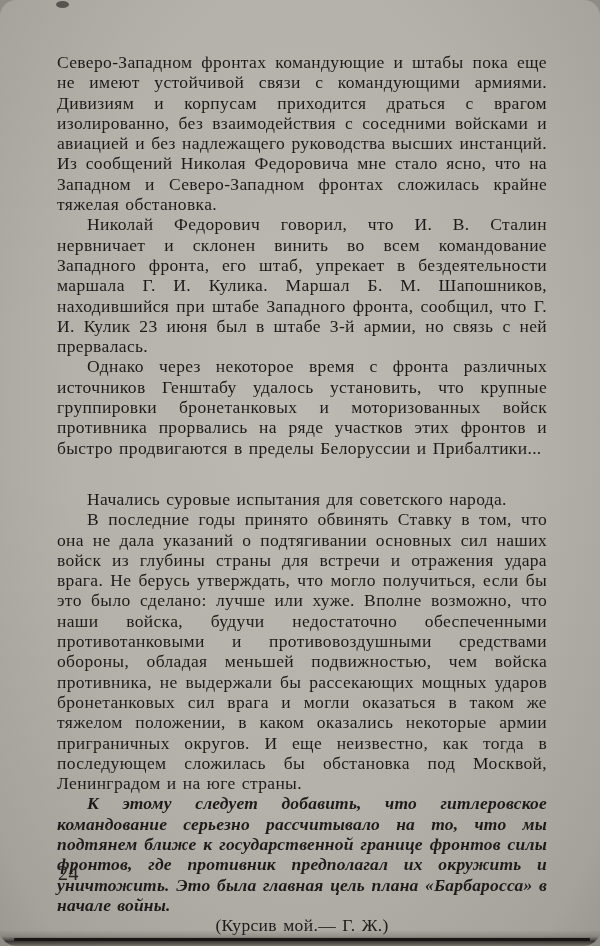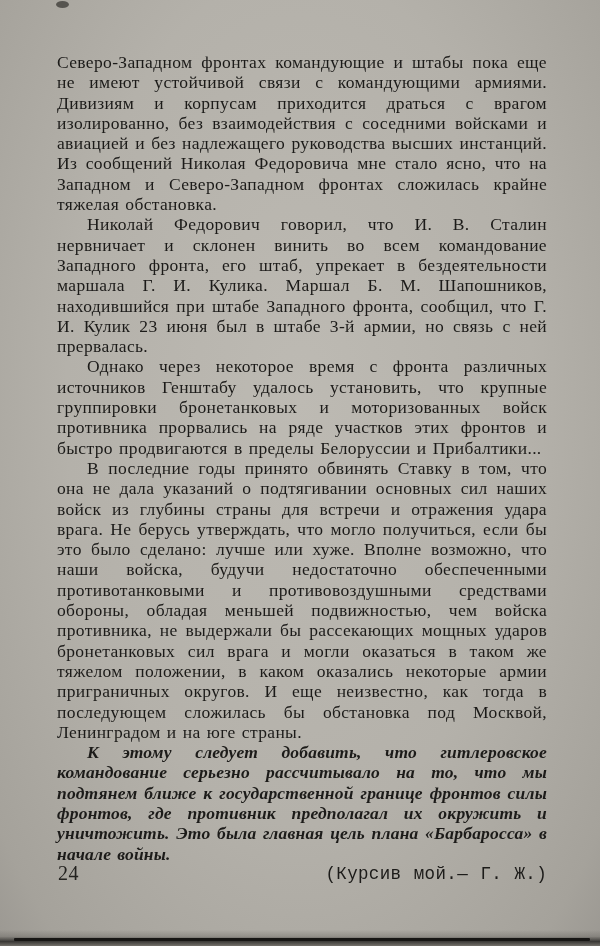--- a/index.html
+++ b/index.html
@@ -7,20 +7,21 @@
     padding: 0;
     background: #8f8c86;
   }
   .scan {
     position: relative;
     width: 600px;
     height: 946px;
     overflow: hidden;
     background: radial-gradient(ellipse at 50% 42%, #bdbab3 0%, #b4b1aa 55%, #a5a29b 90%, #9b9892 100%);
     font-family: "Liberation Serif", "DejaVu Serif", serif;
+    border-radius: 16px;
   }
   .speck {
     position: absolute;
     left: 56px;
     top: 1px;
     width: 13px;
     height: 7px;
     background: #3a3834;
     border-radius: 50%;
     opacity: 0.75;
@@ -47,24 +48,23 @@
   .text-block p.section-gap {
     margin-top: 31px;
   }
   .text-block p.emphasis {
     font-style: italic;
     font-weight: bold;
     letter-spacing: 0.2px;
   }
   .text-block p.attribution {
     text-indent: 0;
-    text-align: right;
+    text-align: center;
     font-style: normal;
     font-weight: normal;
-    font-family: Liberation Mono, monospace;
   }
   .page-number {
     position: absolute;
     left: 58px;
     top: 862px;
     font-size: 20px;
     color: #23221f;
     letter-spacing: 0.5px;
   }
   .bottom-shade {
@@ -93,20 +93,21 @@
 <body>
 
 <div class="scan">
 
   <div class="speck"></div>
 
   <div class="text-block">
     <p class="no-indent">Северо-Западном фронтах командующие и штабы пока еще не имеют устойчивой связи с командующими армиями. Дивизиям и корпусам приходится драться с врагом изолированно, без взаимодействия с соседними войсками и авиацией и без надлежащего руководства высших инстанций. Из сообщений Николая Федоровича мне стало ясно, что на Западном и Северо-Западном фронтах сложилась крайне тяжелая обстановка.</p>
     <p>Николай Федорович говорил, что И. В. Сталин нервничает и склонен винить во всем командование Западного фронта, его штаб, упрекает в бездеятельности маршала Г. И. Кулика. Маршал Б. М. Шапошников, находившийся при штабе Западного фронта, сообщил, что Г. И. Кулик 23 июня был в штабе 3-й армии, но связь с ней прервалась.</p>
     <p>Однако через некоторое время с фронта различных источников Генштабу удалось установить, что крупные группировки бронетанковых и моторизованных войск противника прорвались на ряде участков этих фронтов и быстро продвигаются в пределы Белоруссии и Прибалтики...</p>
+    <p class="section-gap">Начались суровые испытания для советского народа.</p>
     <p>В последние годы принято обвинять Ставку в том, что она не дала указаний о подтягивании основных сил наших войск из глубины страны для встречи и отражения удара врага. Не берусь утверждать, что могло получиться, если бы это было сделано: лучше или хуже. Вполне возможно, что наши войска, будучи недостаточно обеспеченными противотанковыми и противовоздушными средствами обороны, обладая меньшей подвижностью, чем войска противника, не выдержали бы рассекающих мощных ударов бронетанковых сил врага и могли оказаться в таком же тяжелом положении, в каком оказались некоторые армии приграничных округов. И еще неизвестно, как тогда в последующем сложилась бы обстановка под Москвой, Ленинградом и на юге страны.</p>
     <p class="emphasis">К этому следует добавить, что гитлеровское командование серьезно рассчитывало на то, что мы подтянем ближе к государственной границе фронтов силы фронтов, где противник предполагал их окружить и уничтожить. Это была главная цель плана «Барбаросса» в начале войны.</p>
     <p class="attribution">(Курсив мой.— Г. Ж.)</p>
   </div>
 
   <div class="page-number">24</div>
 
   <div class="bottom-shade"></div>
   <div class="bottom-line"></div>
 

